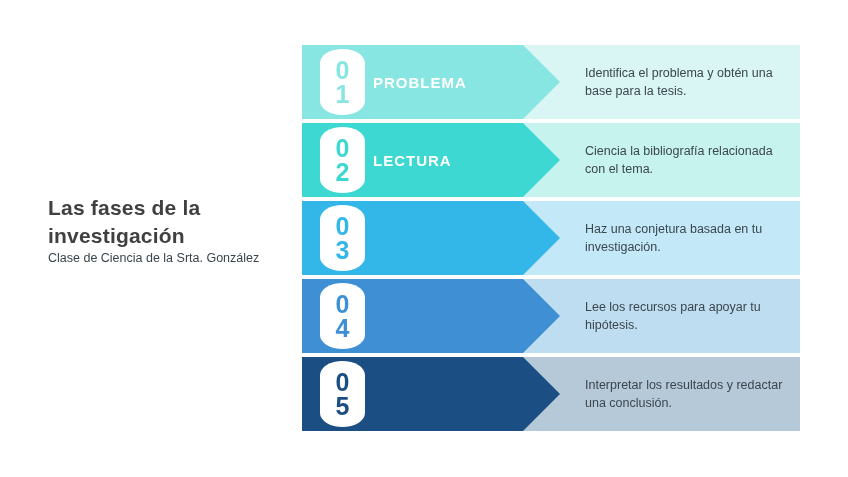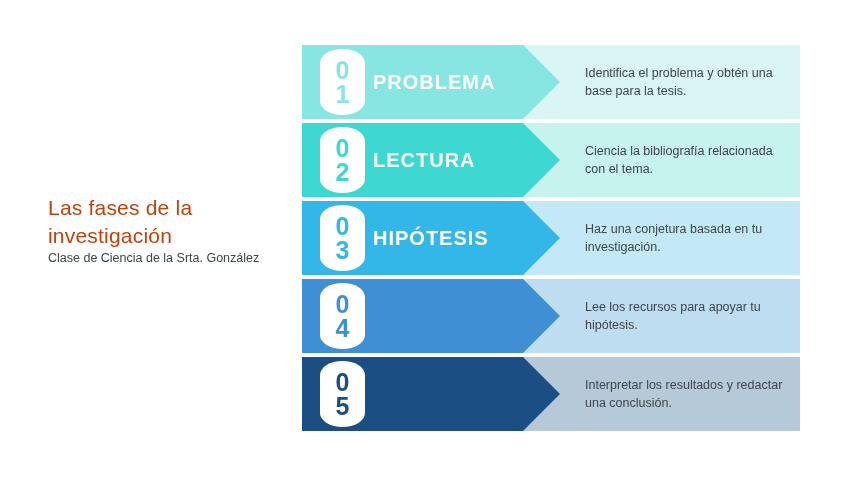--- a/index.html
+++ b/index.html
@@ -18,23 +18,23 @@
 
   
   .intro {
     position: absolute;
     left: 48px;
     top: 194px;
     width: 240px;
   }
   .title {
     font-size: 21px;
-    font-weight: 400;
+    font-weight: 700;
     line-height: 28px;
-    color: #c2410c;
+    color: #404040;
     letter-spacing: 0.2px;
     margin: 0;
   }
   .subtitle {
     margin-top: 0;
     font-size: 12.5px;
     color: #39444c;
     line-height: 16px;
   }
 
@@ -83,21 +83,21 @@
     line-height: 24px;
   }
   .phase-label {
     position: absolute;
     left: 71px;
     top: 0;
     bottom: 0;
     display: flex;
     align-items: center;
     color: #ffffff;
-    font-size: 20px;
+    font-size: 15px;
     font-weight: 700;
     letter-spacing: 1px;
   }
   .phase-desc {
     position: absolute;
     left: 283px;
     top: 0;
     bottom: 0;
     width: 205px;
     display: flex;
@@ -140,21 +140,20 @@
     <div class="phase-desc">Ciencia la bibliografía relacionada con el tema.</div>
   </div>
 
   <div class="phase-row">
     <div class="band" style="background: rgb(195, 233, 248);"></div>
     <div class="arrow" style="background: rgb(51, 183, 233);"></div>
     <div class="badge">
       <span class="badge-digit" style="color: rgb(51, 183, 233);">0</span>
       <span class="badge-digit" style="color: rgb(51, 183, 233);">3</span>
     </div>
-    <div class="phase-label">HIPÓTESIS</div>
     <div class="phase-desc">Haz una conjetura basada en tu investigación.</div>
   </div>
 
   <div class="phase-row">
     <div class="band" style="background: rgb(191, 221, 241);"></div>
     <div class="arrow" style="background: rgb(62, 143, 212);"></div>
     <div class="badge">
       <span class="badge-digit" style="color: rgb(62, 143, 212);">0</span>
       <span class="badge-digit" style="color: rgb(62, 143, 212);">4</span>
     </div>

